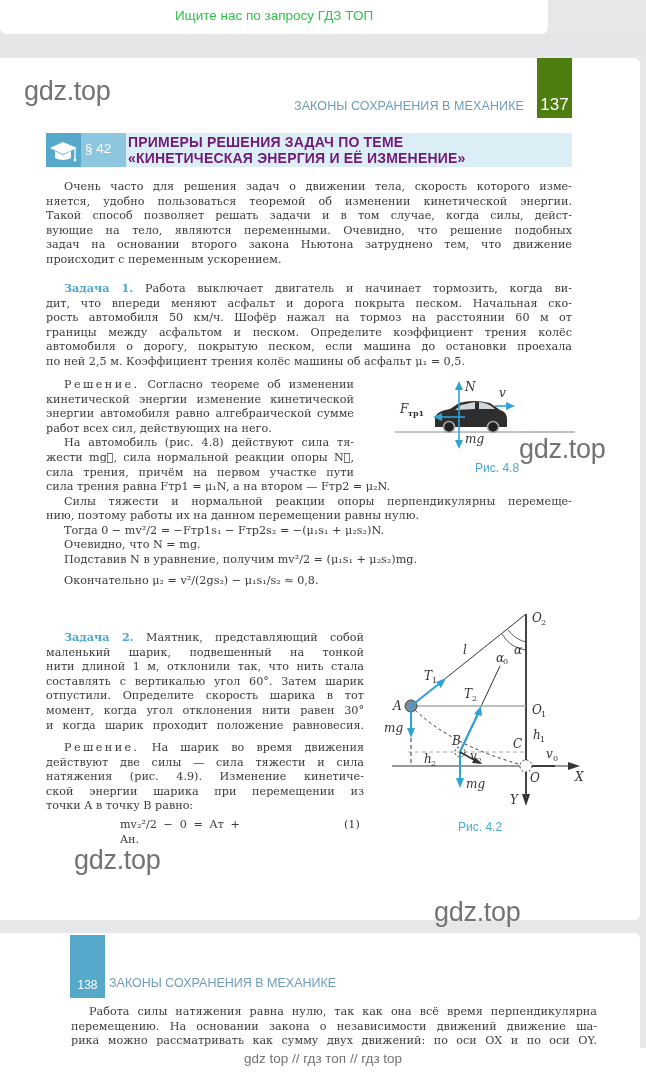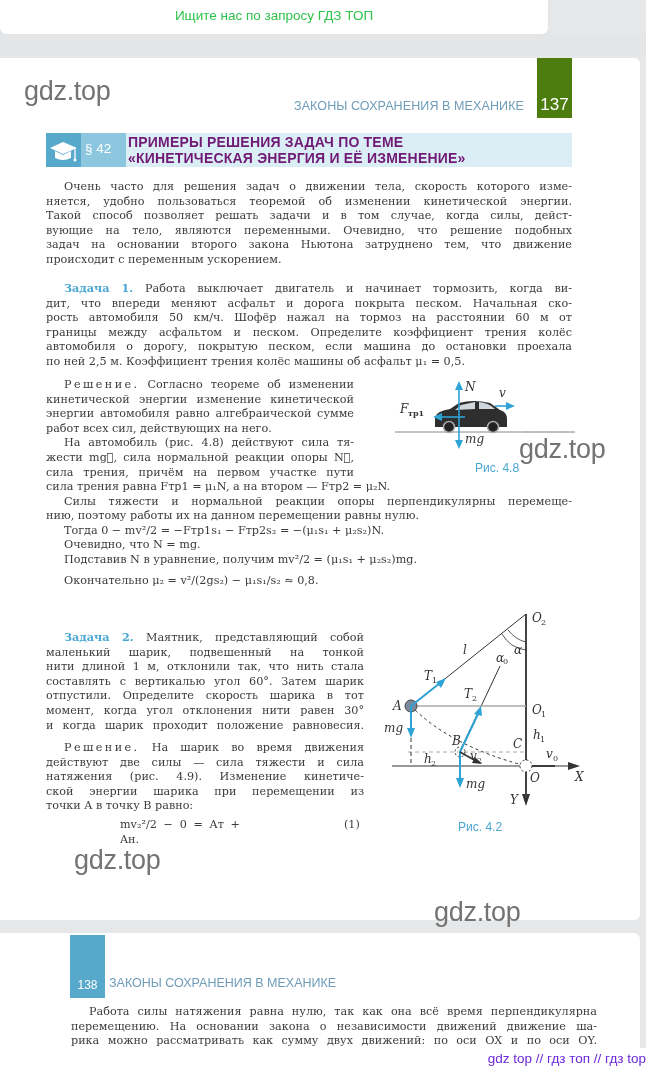--- a/index.html
+++ b/index.html
@@ -35,22 +35,22 @@
   .para { position: absolute; font-size: 11.2px; line-height: 14.6px; color: #3b3b3b; text-align: justify; }
   .para .indent { display: inline-block; width: 18px; }
   .blue { color: #4aa7d2; font-weight: bold; }
   .spaced { letter-spacing: 2.4px; }
   .line { display: block; white-space: nowrap; text-align-last: justify; }
   .line.last { text-align-last: left; }
 
   .fig-caption { position: absolute; font-family: "Liberation Sans", sans-serif; font-size: 12px; color: #4aa7d2; }
 
   .footer { position: absolute; left: 0; top: 1048px; width: 646px; height: 28px; background: #fff; }
-  .footer span { position: absolute; left: 0; right: 0; top: 3px; text-align: right;
-    font-family: "Liberation Sans", sans-serif; font-size: 13.5px; color: #6d28d9; }
+  .footer span { position: absolute; left: 0; right: 0; top: 3px; text-align: center;
+    font-family: "Liberation Sans", sans-serif; font-size: 13.5px; color: #737373; }
 
   .tab138 { position: absolute; left: 70px; top: 935px; width: 35px; height: 63px; background: #56a9cb; }
   .tab138 span { position: absolute; bottom: 6px; left: 0; right: 0; text-align: center;
     font-family: "Liberation Sans", sans-serif; font-size: 12px; color: #fff; }
   .head138 { position: absolute; left: 109px; top: 976px; font-family: "Liberation Sans", sans-serif;
     font-size: 12.5px; color: #6e9cb9; }
 </style>
 </head>
 <body>
 

